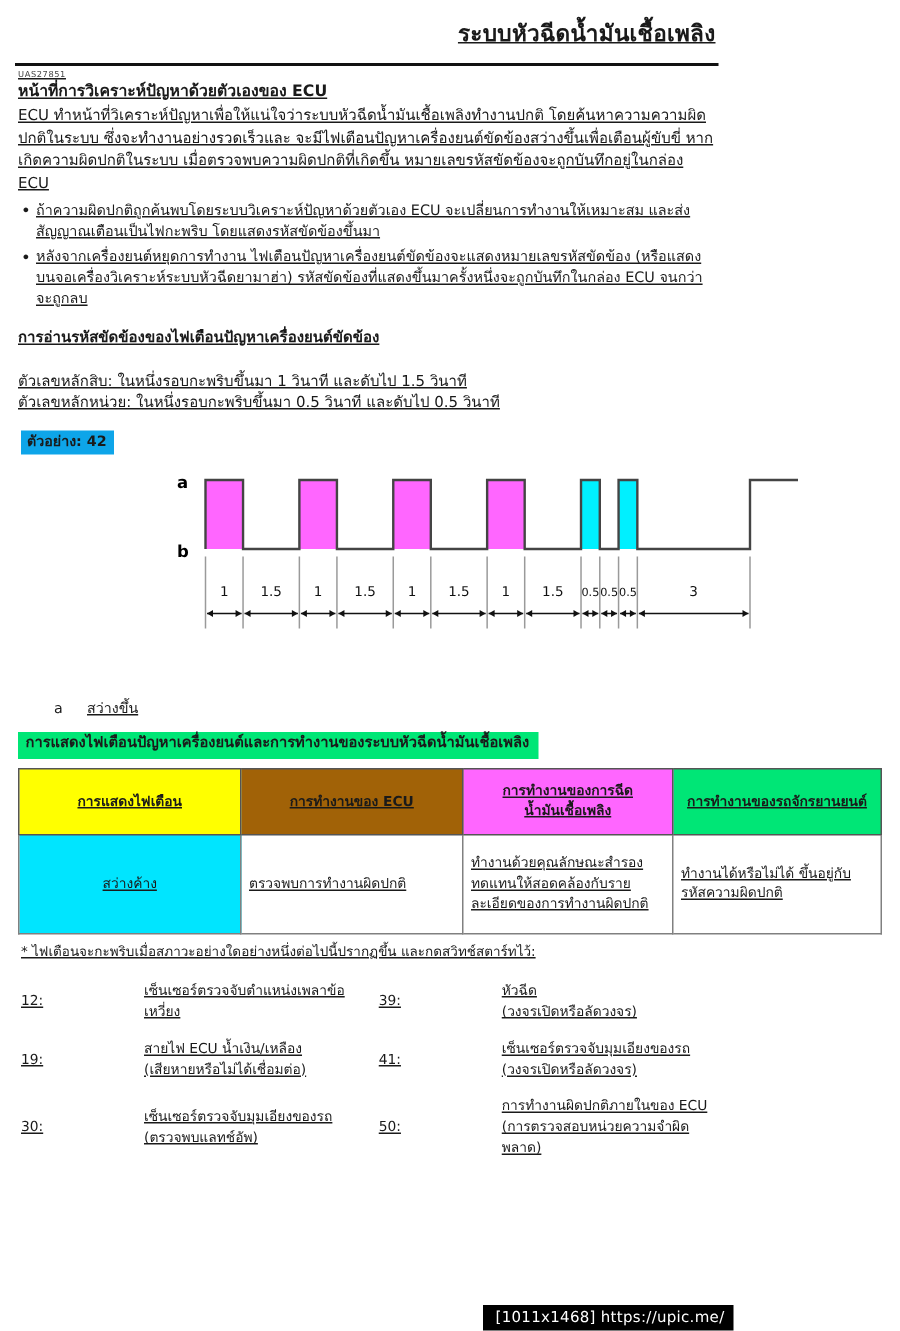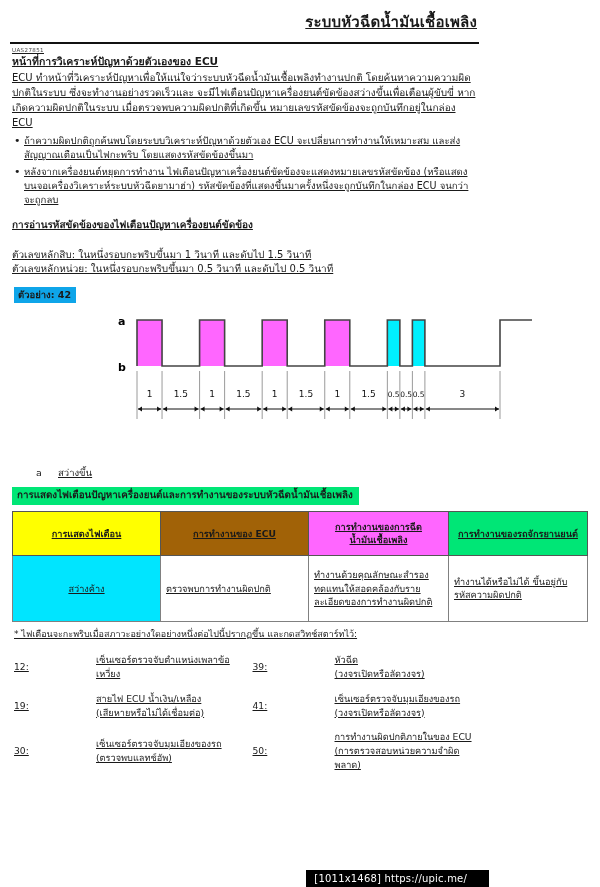--- a/index.html
+++ b/index.html
@@ -135,21 +135,21 @@
     gap:44px;
   }
   .code-num { font-family:"DejaVu Sans",sans-serif; }
   .code-txt .sub { display:block; }
 
   
   .watermark {
     position:absolute; right:0; bottom:0;
     background:#000; color:#fff;
     font-size:10px; font-family:"DejaVu Sans",sans-serif;
-    padding:3px 22px 3px 8px;
+    padding:3px 6px 3px 8px;
     letter-spacing:.2px;
     white-space:nowrap;
   }
 </style>
 </head>
 <body>
 
 <div class="page">
 
   <div class="doc-title">ระบบหัวฉีดน้ำมันเชื้อเพลิง</div>

